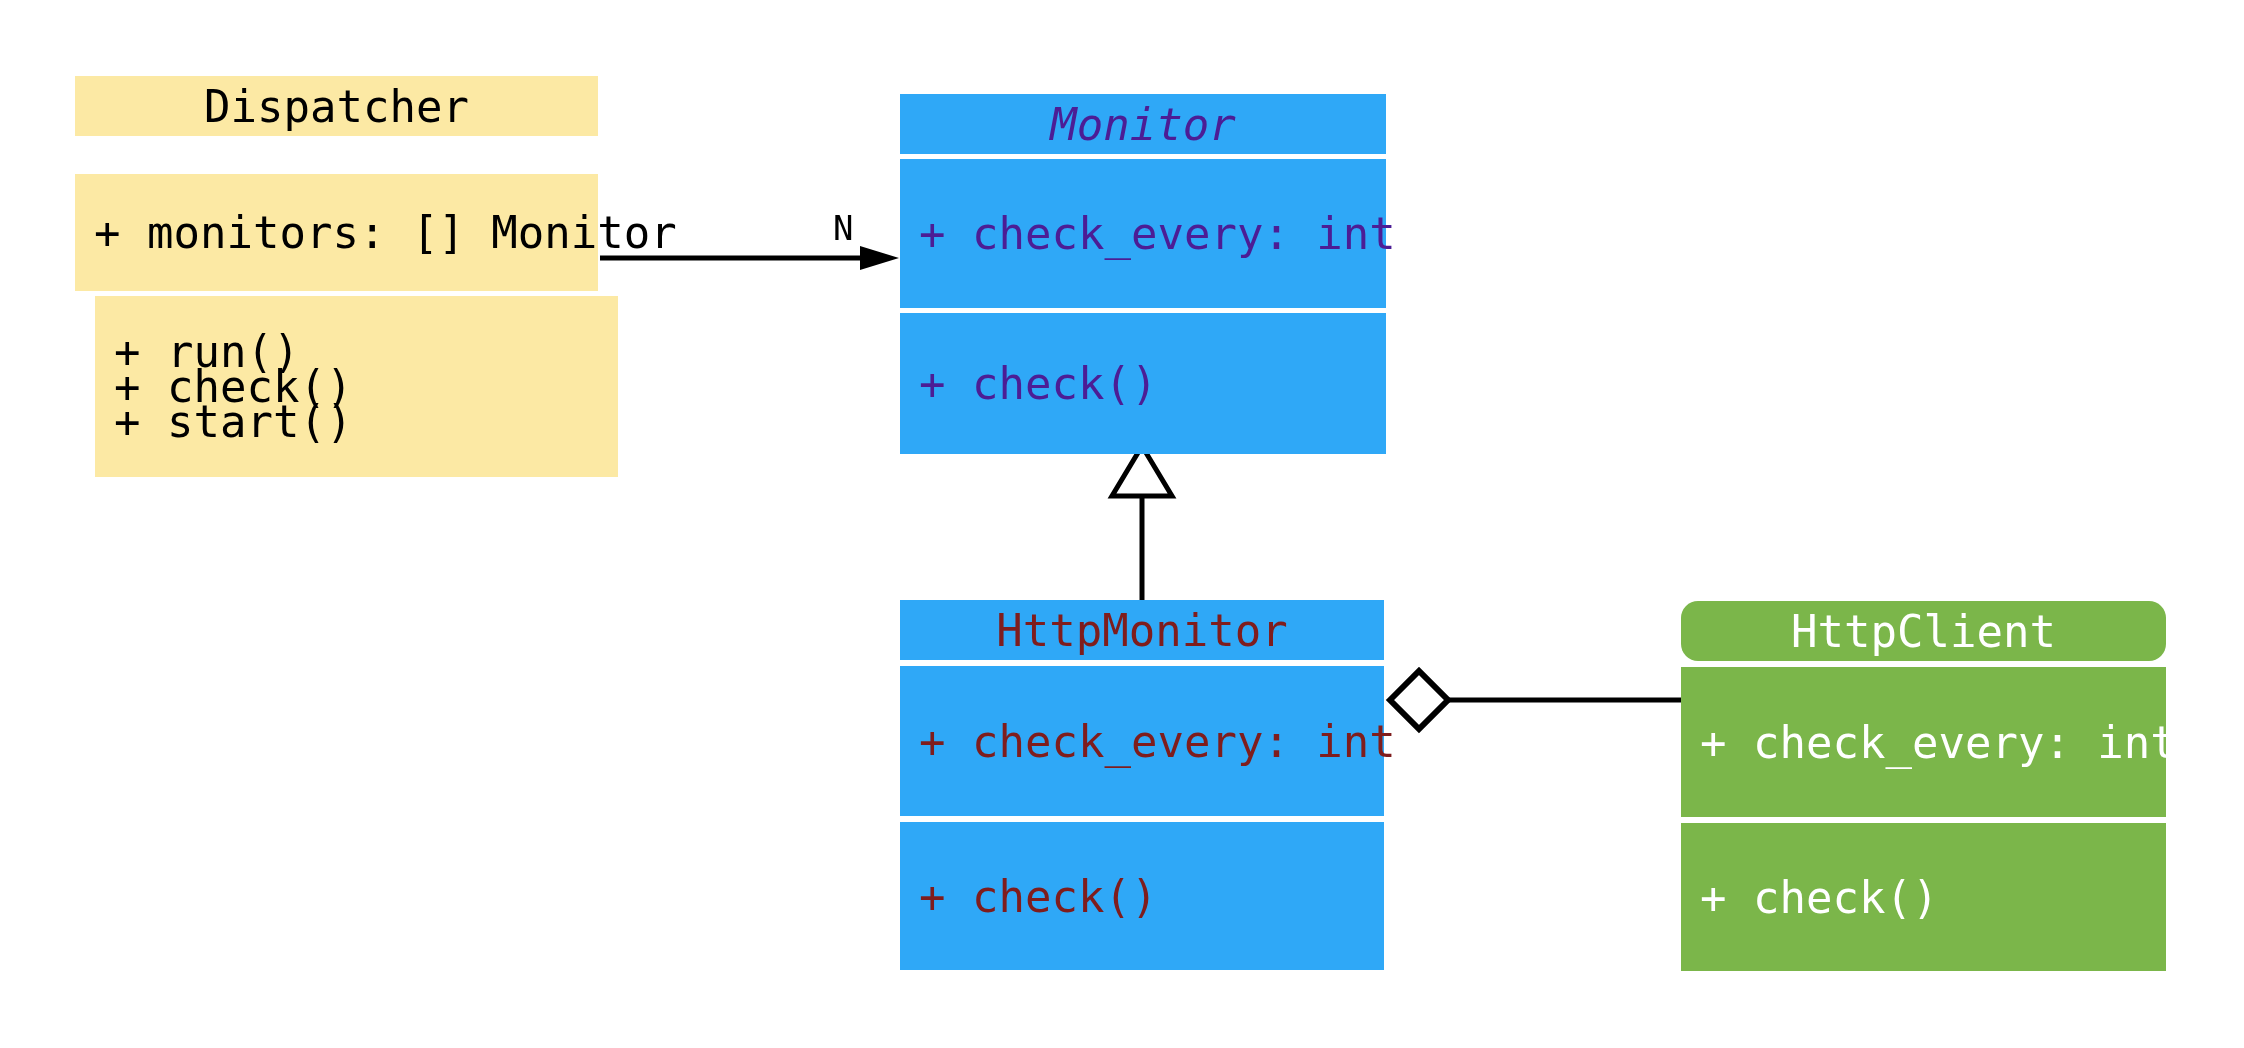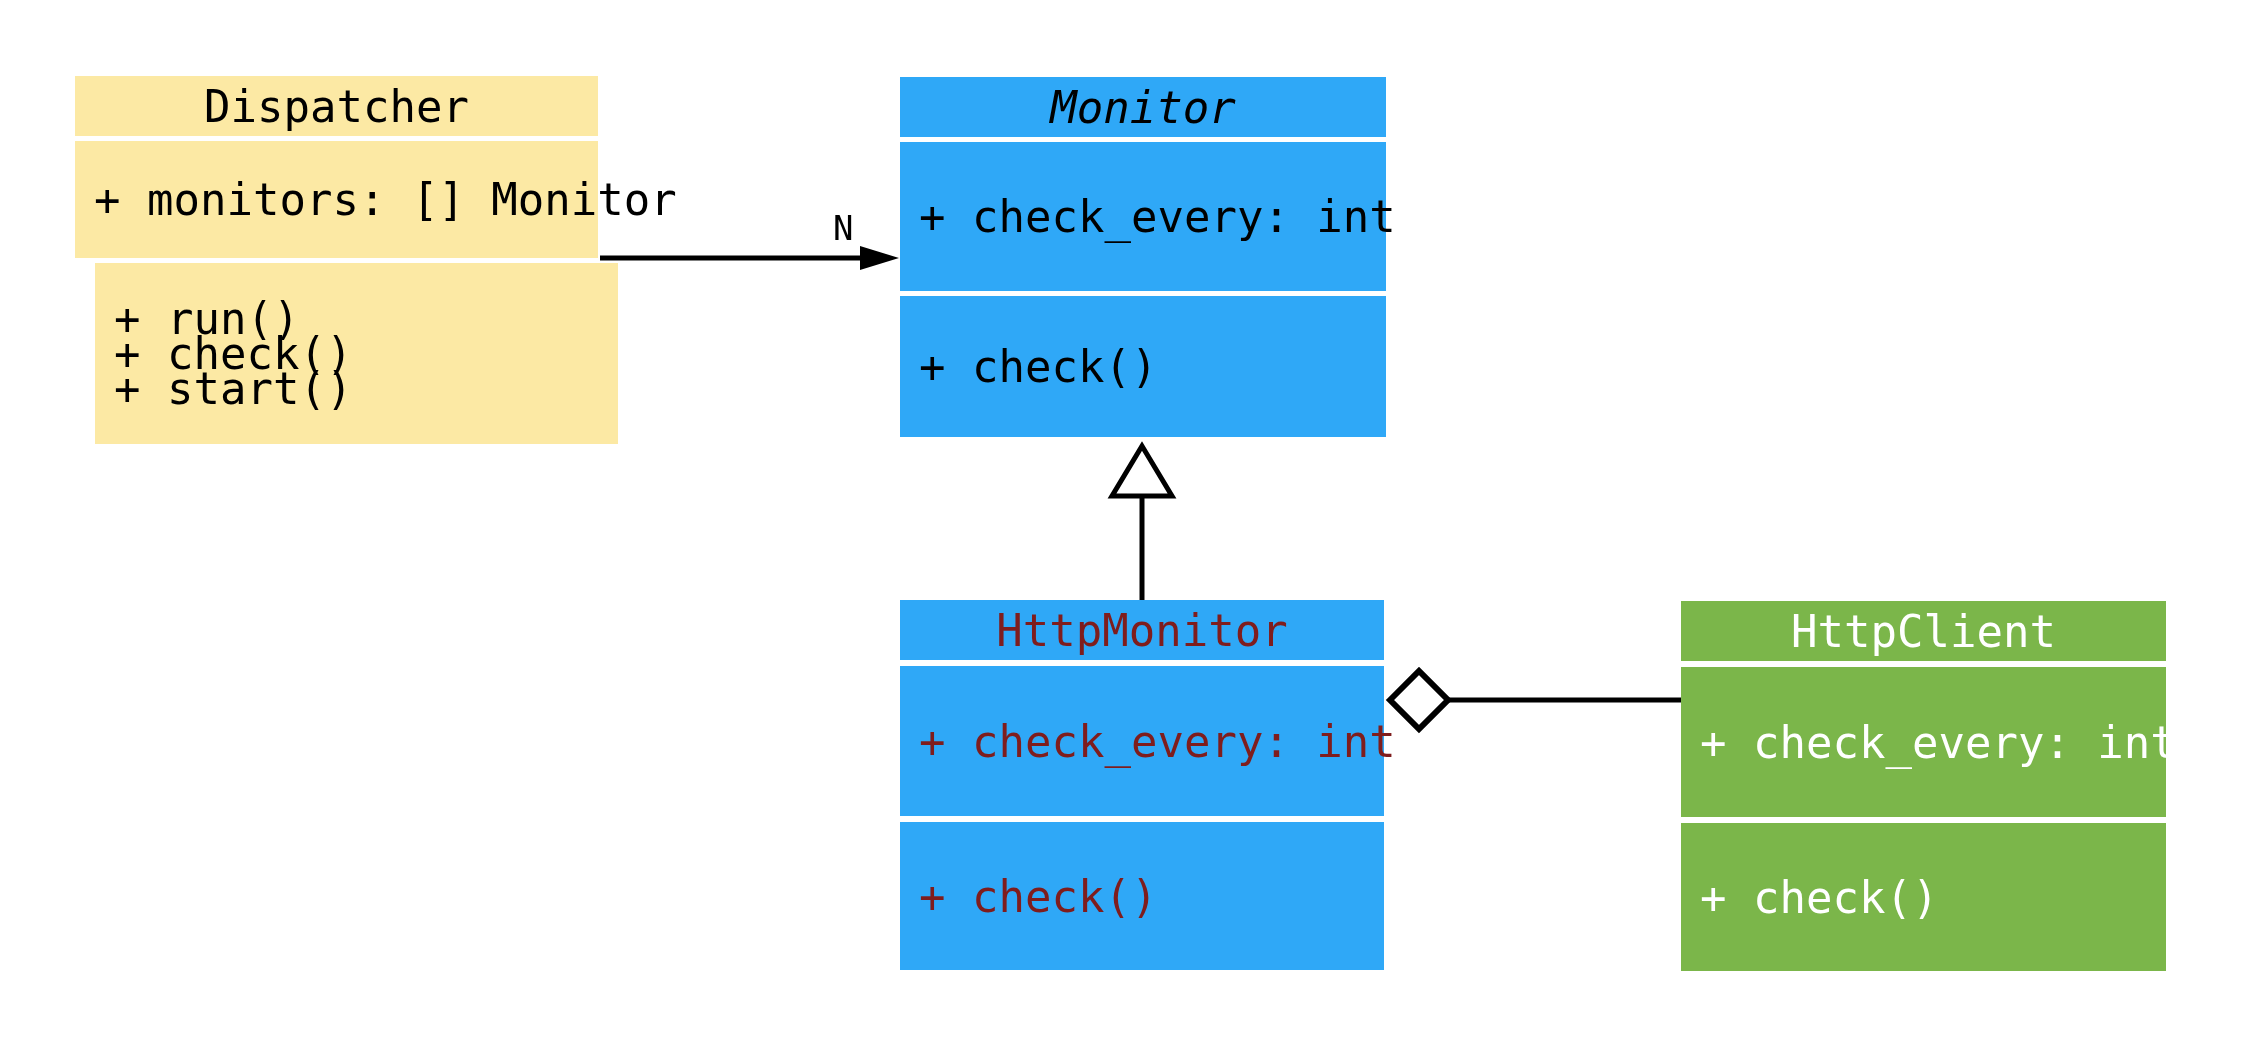--- a/index.html
+++ b/index.html
@@ -44,31 +44,31 @@
       <polygon points="1390,700 1419,671 1448,700 1419,729" fill="#ffffff" stroke="#000000" stroke-width="6"></polygon>
     </g>
   </svg>
 
   <span class="rel-label" style="left:833px; top:211px;">N</span>
 
   <div class="uml-class gap5" style="left: 75px; top: 76px; width: 523px; color: rgb(0, 0, 0);">
     <div class="sec title-sec" style="height: 60px; background-color: rgb(252, 233, 164);">
       <span class="txt">Dispatcher</span>
     </div>
-    <div class="sec body-sec" style="height: 117px; background-color: rgb(252, 233, 164);">
+    <div class="sec body-sec" style="height: 117px; background-color: rgb(252, 233, 164); margin-top: 33px;">
       <span class="txt">+ monitors: [] Monitor</span>
     </div>
     <div class="sec body-sec" style="height: 181px; background-color: rgb(252, 233, 164); margin-left: 20px;">
       <span class="txt">+ run()</span>
       <span class="txt">+ check()</span>
       <span class="txt">+ start()</span>
     </div>
   </div>
 
-  <div class="uml-class gap5" style="left: 900px; top: 77px; width: 486px; color: #000000;">
+  <div class="uml-class gap5" style="left: 900px; top: 94px; width: 486px; color: #4c1d95;">
     <div class="sec title-sec" style="height: 60px; background-color: rgb(47, 168, 247);">
       <span class="txt abstract-name">Monitor</span>
     </div>
     <div class="sec body-sec" style="height: 149px; background-color: rgb(47, 168, 247);">
       <span class="txt">+ check_every: int</span>
     </div>
     <div class="sec body-sec" style="height: 141px; background-color: rgb(47, 168, 247);">
       <span class="txt">+ check()</span>
     </div>
   </div>
@@ -79,21 +79,21 @@
     </div>
     <div class="sec body-sec" style="height: 150px; background-color: rgb(47, 168, 247);">
       <span class="txt">+ check_every: int</span>
     </div>
     <div class="sec body-sec" style="height: 148px; background-color: rgb(47, 168, 247);">
       <span class="txt">+ check()</span>
     </div>
   </div>
 
   <div class="uml-class gap6" style="left: 1681px; top: 601px; width: 485px; color: rgb(255, 255, 255);">
-    <div class="sec title-sec" style="height: 60px; background-color: rgb(123, 182, 74);">
+    <div class="sec title-sec" style="height: 60px; background-color: rgb(123, 182, 74); border-radius: 17px;">
       <span class="txt">HttpClient</span>
     </div>
     <div class="sec body-sec" style="height: 150px; background-color: rgb(123, 182, 74);">
       <span class="txt">+ check_every: int</span>
     </div>
     <div class="sec body-sec" style="height: 148px; background-color: rgb(123, 182, 74);">
       <span class="txt">+ check()</span>
     </div>
   </div>
 

